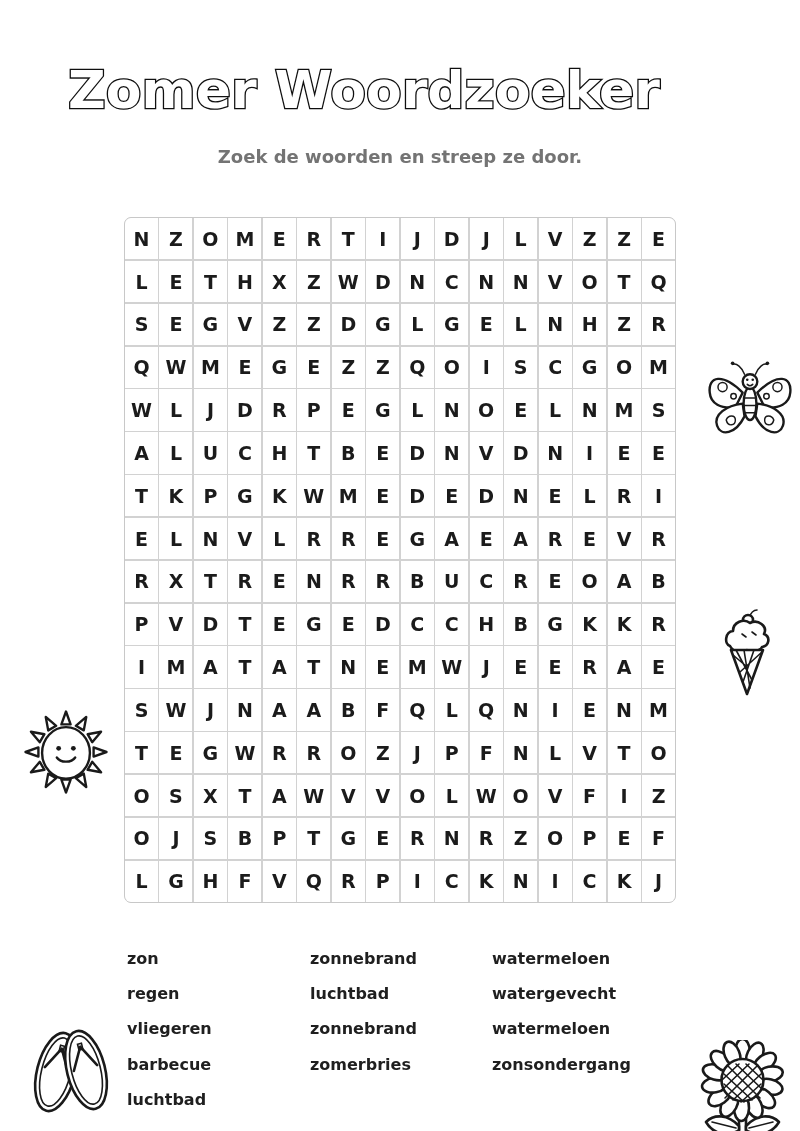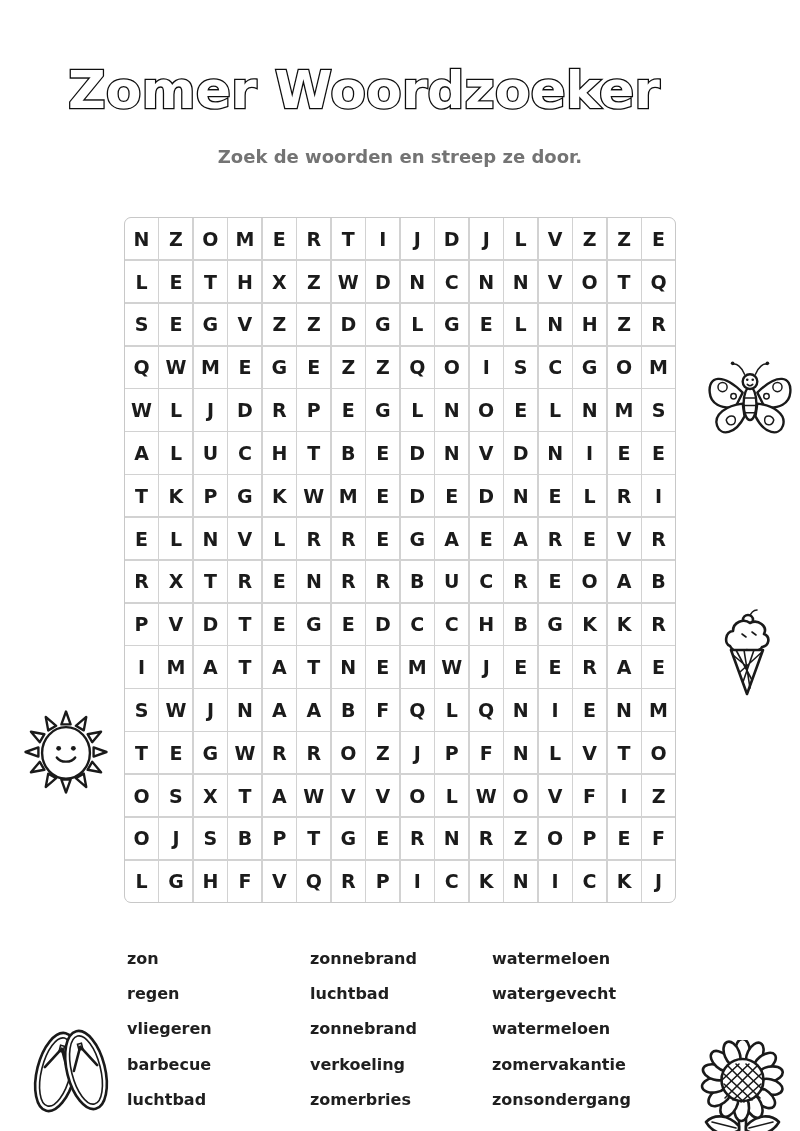--- a/index.html
+++ b/index.html
@@ -353,28 +353,26 @@
       <li>zon</li>
       <li>regen</li>
       <li>vliegeren</li>
       <li>barbecue</li>
       <li>luchtbad</li>
     </ul>
   <ul class="word-column c2">
       <li>zonnebrand</li>
       <li>luchtbad</li>
       <li>zonnebrand</li>
-      <li>verkoeling</li>
       <li>zomerbries</li>
     </ul>
   <ul class="word-column c3">
       <li>watermeloen</li>
       <li>watergevecht</li>
       <li>watermeloen</li>
-      <li>zomervakantie</li>
       <li>zonsondergang</li>
     </ul>
 </div>
 
 <div class="art art-butterfly">
   <svg viewBox="0 0 100 94">
     <path class="thin" d="M44,20 C41,12 35,8 32,9"></path>
       <circle class="dot" cx="31" cy="8" r="2"></circle>
     <path class="thin" d="M56,20 C59,12 65,8 68,9"></path>
       <circle class="dot" cx="69" cy="8" r="2"></circle>

